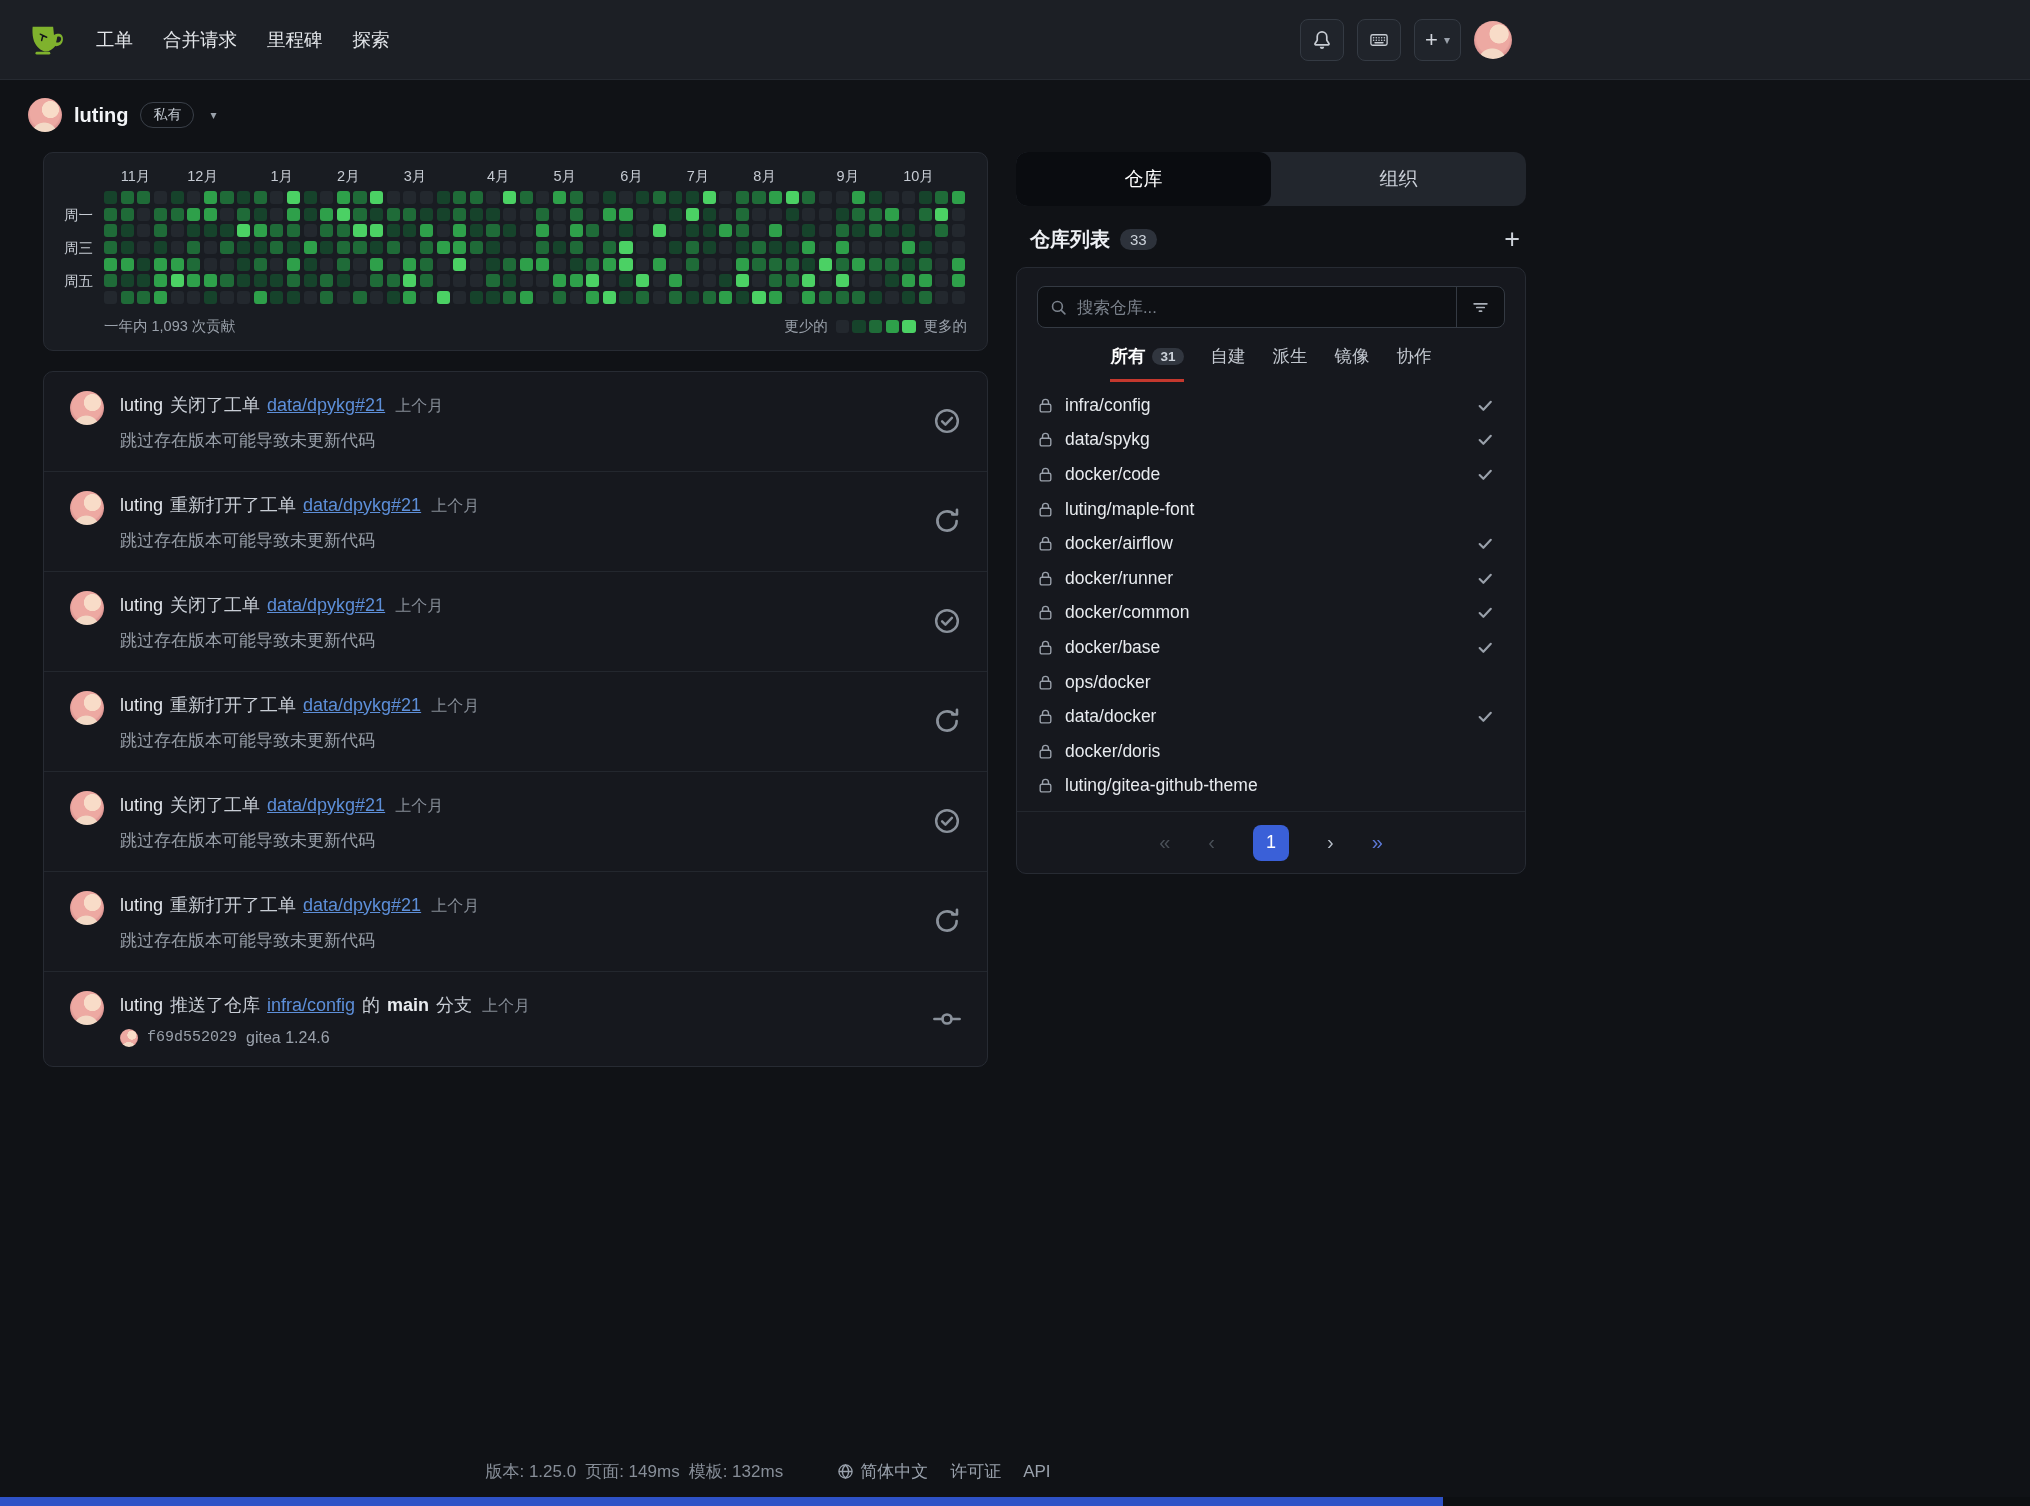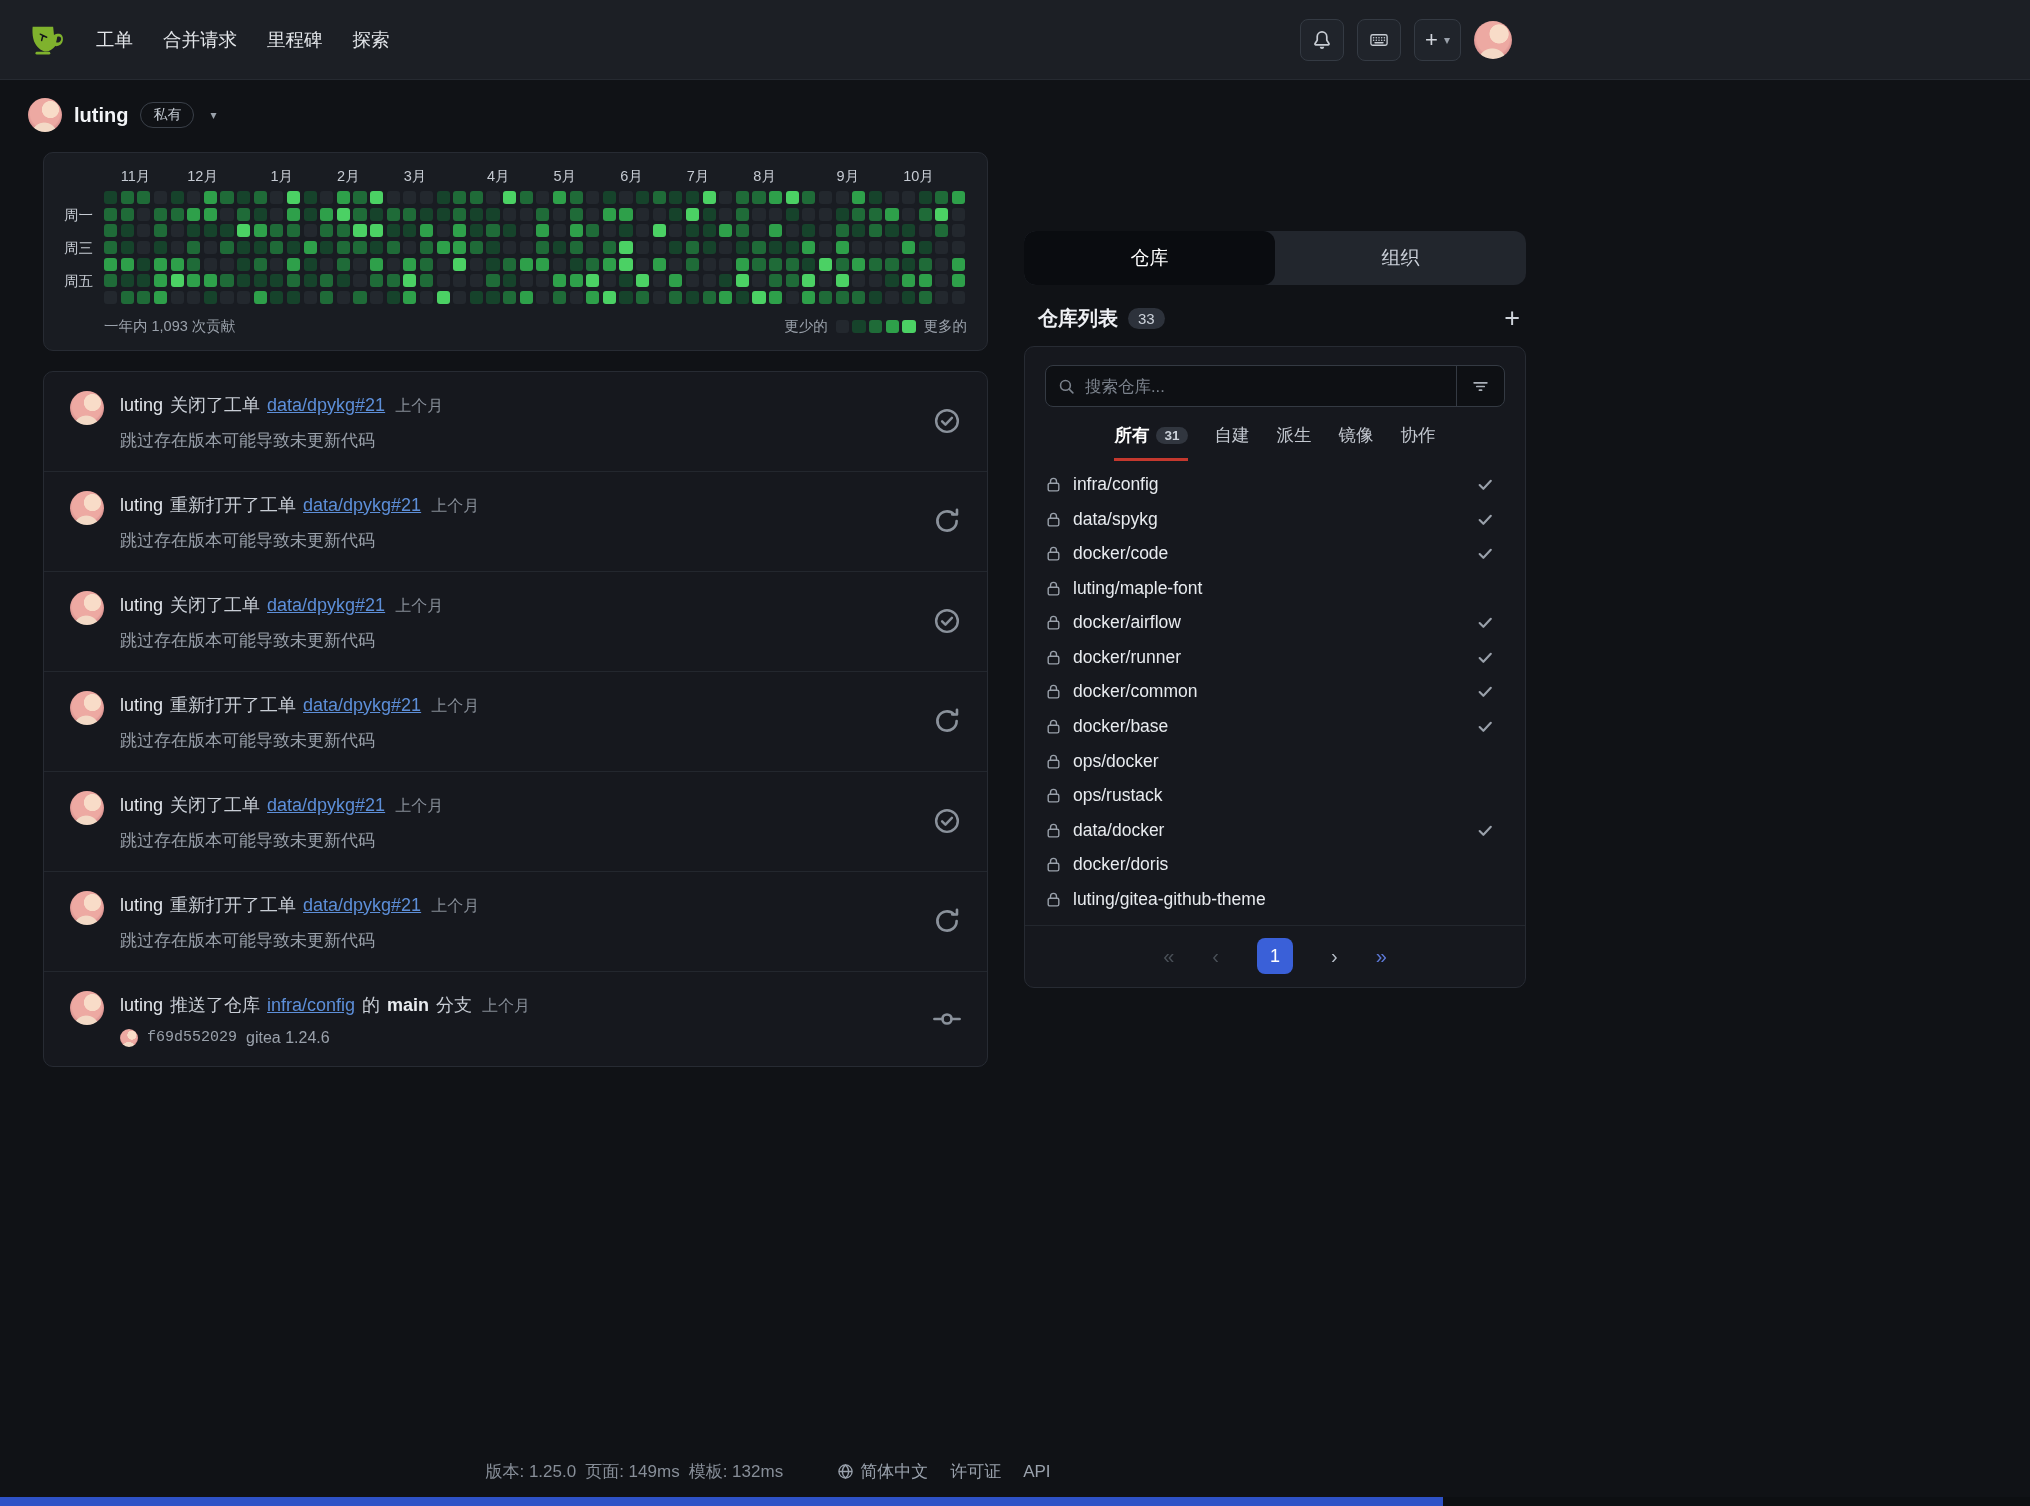--- a/index.html
+++ b/index.html
@@ -28,21 +28,21 @@
 .av34{width:34px;height:34px}
 .av18{width:18px;height:18px}
 
 
 .page-body{position:absolute;top:80px;left:0;width:1536px;height:1417px;display:flex;flex-direction:column}
 .subheader{display:flex;align-items:center;gap:12px;padding:18px 28px 6px}
 .profile-name{font-size:20px;font-weight:700;color:#f2f4f7}
 .badge-outline{font-size:14px;color:#c2c8d0;border:1px solid #3a4049;border-radius:14px;padding:3px 12px}
 .sub-caret{margin-left:4px;cursor:pointer}
 
-.main{display:flex;gap:36px;padding:14px 10px 0 43px;align-items:center}
+.main{display:flex;gap:28px;padding:14px 10px 0 43px;align-items:flex-start}
 .col-left{width:945px;flex:none}
 .col-right{flex:1;min-width:0}
 .card{background:#16181e;border:1px solid #272b33;border-radius:10px}
 
 
 .heatmap-card{background:#191c22;padding:14px 20px 14px}
 .hm-months{position:relative;height:24px;margin-left:40px;font-size:14.5px;color:#c6cbd3}
 .hm-month{position:absolute;top:0}
 .hm-body{display:flex}
 .hm-days{width:40px;position:relative;font-size:14.5px;color:#c6cbd3;flex:none}
@@ -965,29 +965,20 @@
                 </span>
                 <span class="repo-name">ops/docker</span>
               </a>
               <a class="repo-row">
                 <span class="i16">
                   <svg viewBox="0 0 16 16" fill="none" stroke="currentColor" stroke-width="1.3">
                     <rect x="3" y="6.8" width="10" height="7.2" rx="1.5"></rect>
                     <path d="M5.2 6.8V5a2.8 2.8 0 0 1 5.6 0v1.8"></path>
                   </svg>
                 </span>
-                <span class="repo-name">ops/rustack</span>
-              </a>
-              <a class="repo-row">
-                <span class="i16">
-                  <svg viewBox="0 0 16 16" fill="none" stroke="currentColor" stroke-width="1.3">
-                    <rect x="3" y="6.8" width="10" height="7.2" rx="1.5"></rect>
-                    <path d="M5.2 6.8V5a2.8 2.8 0 0 1 5.6 0v1.8"></path>
-                  </svg>
-                </span>
                 <span class="repo-name">data/docker</span>
                 <span class="i16 repo-check">
                   <svg viewBox="0 0 16 16" fill="none" stroke="currentColor" stroke-width="2" stroke-linecap="round" stroke-linejoin="round">
                     <path d="M2.5 8.5l3.5 3.5 7-7.5"></path>
                   </svg>
                 </span>
               </a>
               <a class="repo-row">
                 <span class="i16">
                   <svg viewBox="0 0 16 16" fill="none" stroke="currentColor" stroke-width="1.3">

